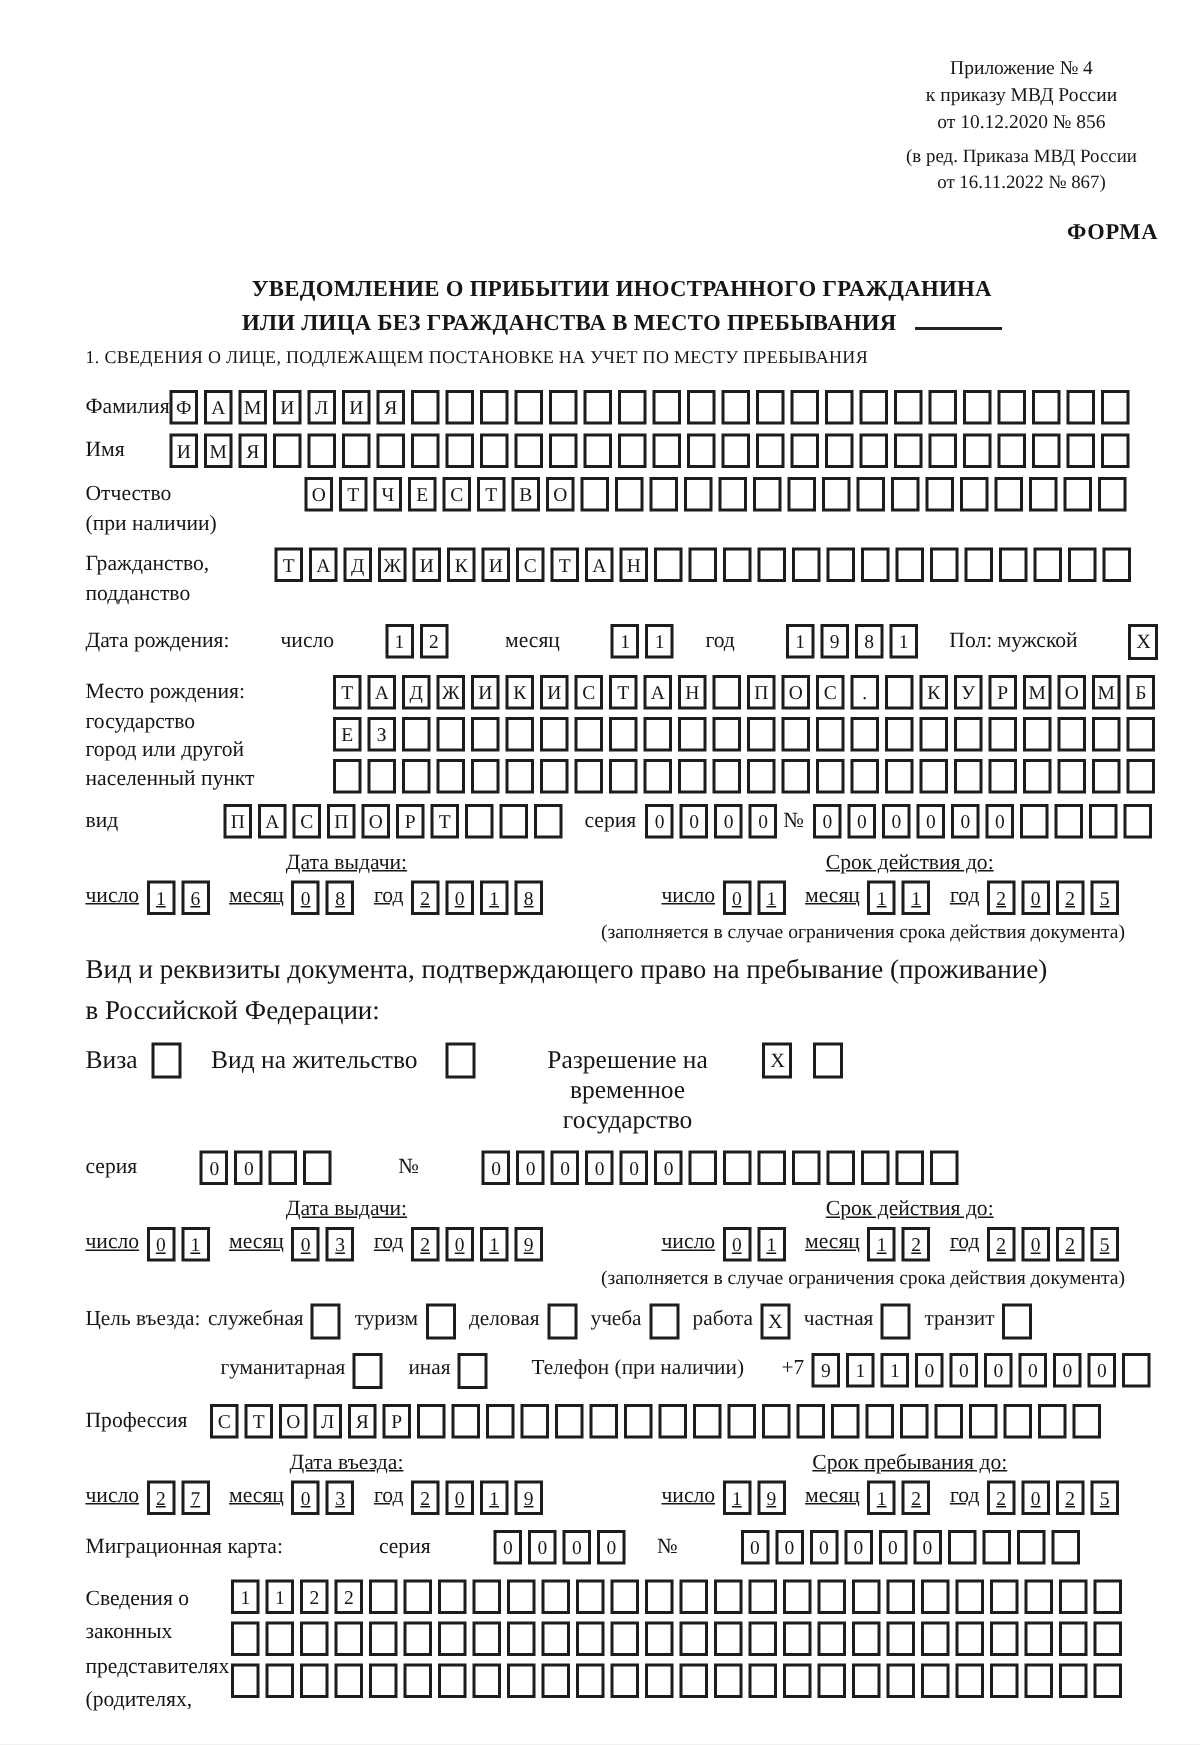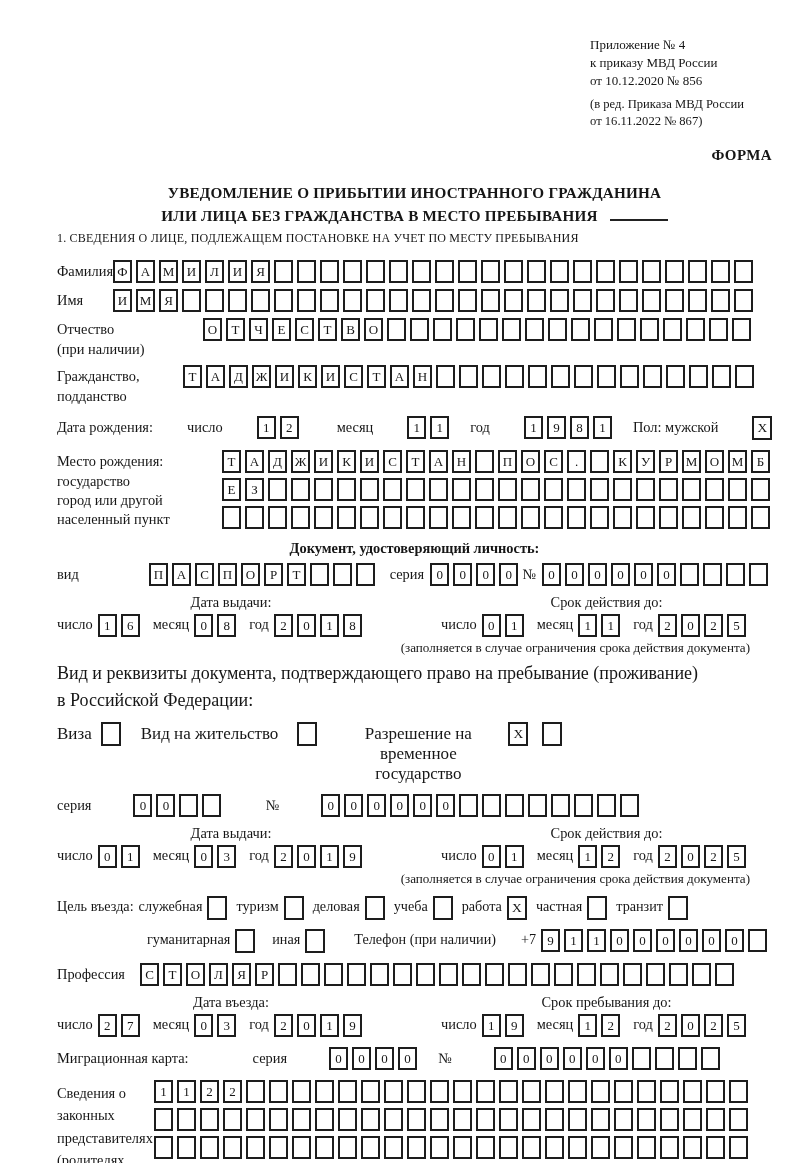--- a/index.html
+++ b/index.html
@@ -3,21 +3,21 @@
 <meta charset="utf-8">
 <style>
   html,body{margin:0;padding:0;background:#e8e8e8;}
   .page{
     width:800px;height:1163px;box-sizing:border-box;margin:0 auto;
     background:#ffffff;color:#161616;
     font-family:"Liberation Serif","DejaVu Serif",serif;
     padding:36px 28px 20px 57px;overflow:hidden;position:relative;
   }
   
-  .hdr{width:182px;margin-left:auto;font-size:13px;line-height:1.4;}
+  .hdr{width:182px;margin-left:auto;font-size:13px;line-height:1.4;text-align:center;}
   .hdr .amend{margin-top:5px;font-size:12.6px;}
   .forma{text-align:right;font-weight:bold;font-size:15px;letter-spacing:.4px;margin:16px 0 0 0;}
   
   .title{width:100%;text-align:center;font-weight:bold;font-size:15.2px;line-height:1.5;margin-top:18px;letter-spacing:.2px;}
   .title .uline{display:inline-block;width:58px;border-bottom:2px solid #222;margin-left:12px;vertical-align:baseline;}
   .sec-head{font-weight:normal;font-size:12px;margin-top:4px;letter-spacing:.2px;}
   
   .row{display:flex;align-items:flex-start;margin-top:6px;}
   .lbl{font-size:14.4px;line-height:1.35;padding-top:2px;flex:0 0 auto;}
   .lbl .sub{display:block;}
@@ -39,21 +39,21 @@
   .w-vid{width:92px;}
   .w-prof{width:66px;}
   .w-sved{width:80px;}
   .mt10{margin-top:10px;gap:17px;} .mt14{margin-top:14px;}
   .stack{display:flex;flex-direction:column;}
   .stack .cells{margin-top:0;}
   .stack .cells + .cells{margin-top:5px;}
   .center-bold{text-align:center;font-weight:bold;font-size:14.4px;margin-top:10px;}
   .gap6{width:6px;} .gap8{width:8px;} .gap10{width:10px;} .gap14{width:14px;} .gap20{width:20px;} .gap30{width:30px;}
   
-  .daterow{display:flex;margin-top:8px;}
+  .daterow{display:flex;margin-top:8px;text-decoration:underline;}
   .dcol-l{width:348px;}
   .dcol-r{margin-left:36px;flex:1;}
   .dhead{font-size:14.4px;text-align:center;margin-bottom:3px;}
   .dgroup{display:flex;align-items:flex-start;font-size:14.4px;}
   .dgroup .t{padding-top:2px;}
   .dgroup .cells{margin:0 9px 0 5px;}
   .note{font-size:13.1px;text-align:right;padding-right:22px;margin-top:3px;}
   
   .introl{font-size:18px;margin-top:4px;line-height:1.5;}
   .optrow{display:flex;align-items:flex-start;margin-top:8px;}
@@ -339,21 +339,20 @@
           <span class="cell"></span>
           <span class="cell"></span>
           <span class="cell"></span>
           <span class="cell"></span>
           <span class="cell"></span>
           <span class="cell"></span>
         </span>
     </span>
   </div>
 
-  <div class="center-bold">Документ, удостоверяющий личность:</div>
 
   <div class="row">
     <span class="lbl w-vid">вид</span>
     <span class="cells">
         <span class="cell">П</span>
         <span class="cell">А</span>
         <span class="cell">С</span>
         <span class="cell">П</span>
         <span class="cell">О</span>
         <span class="cell">Р</span>

